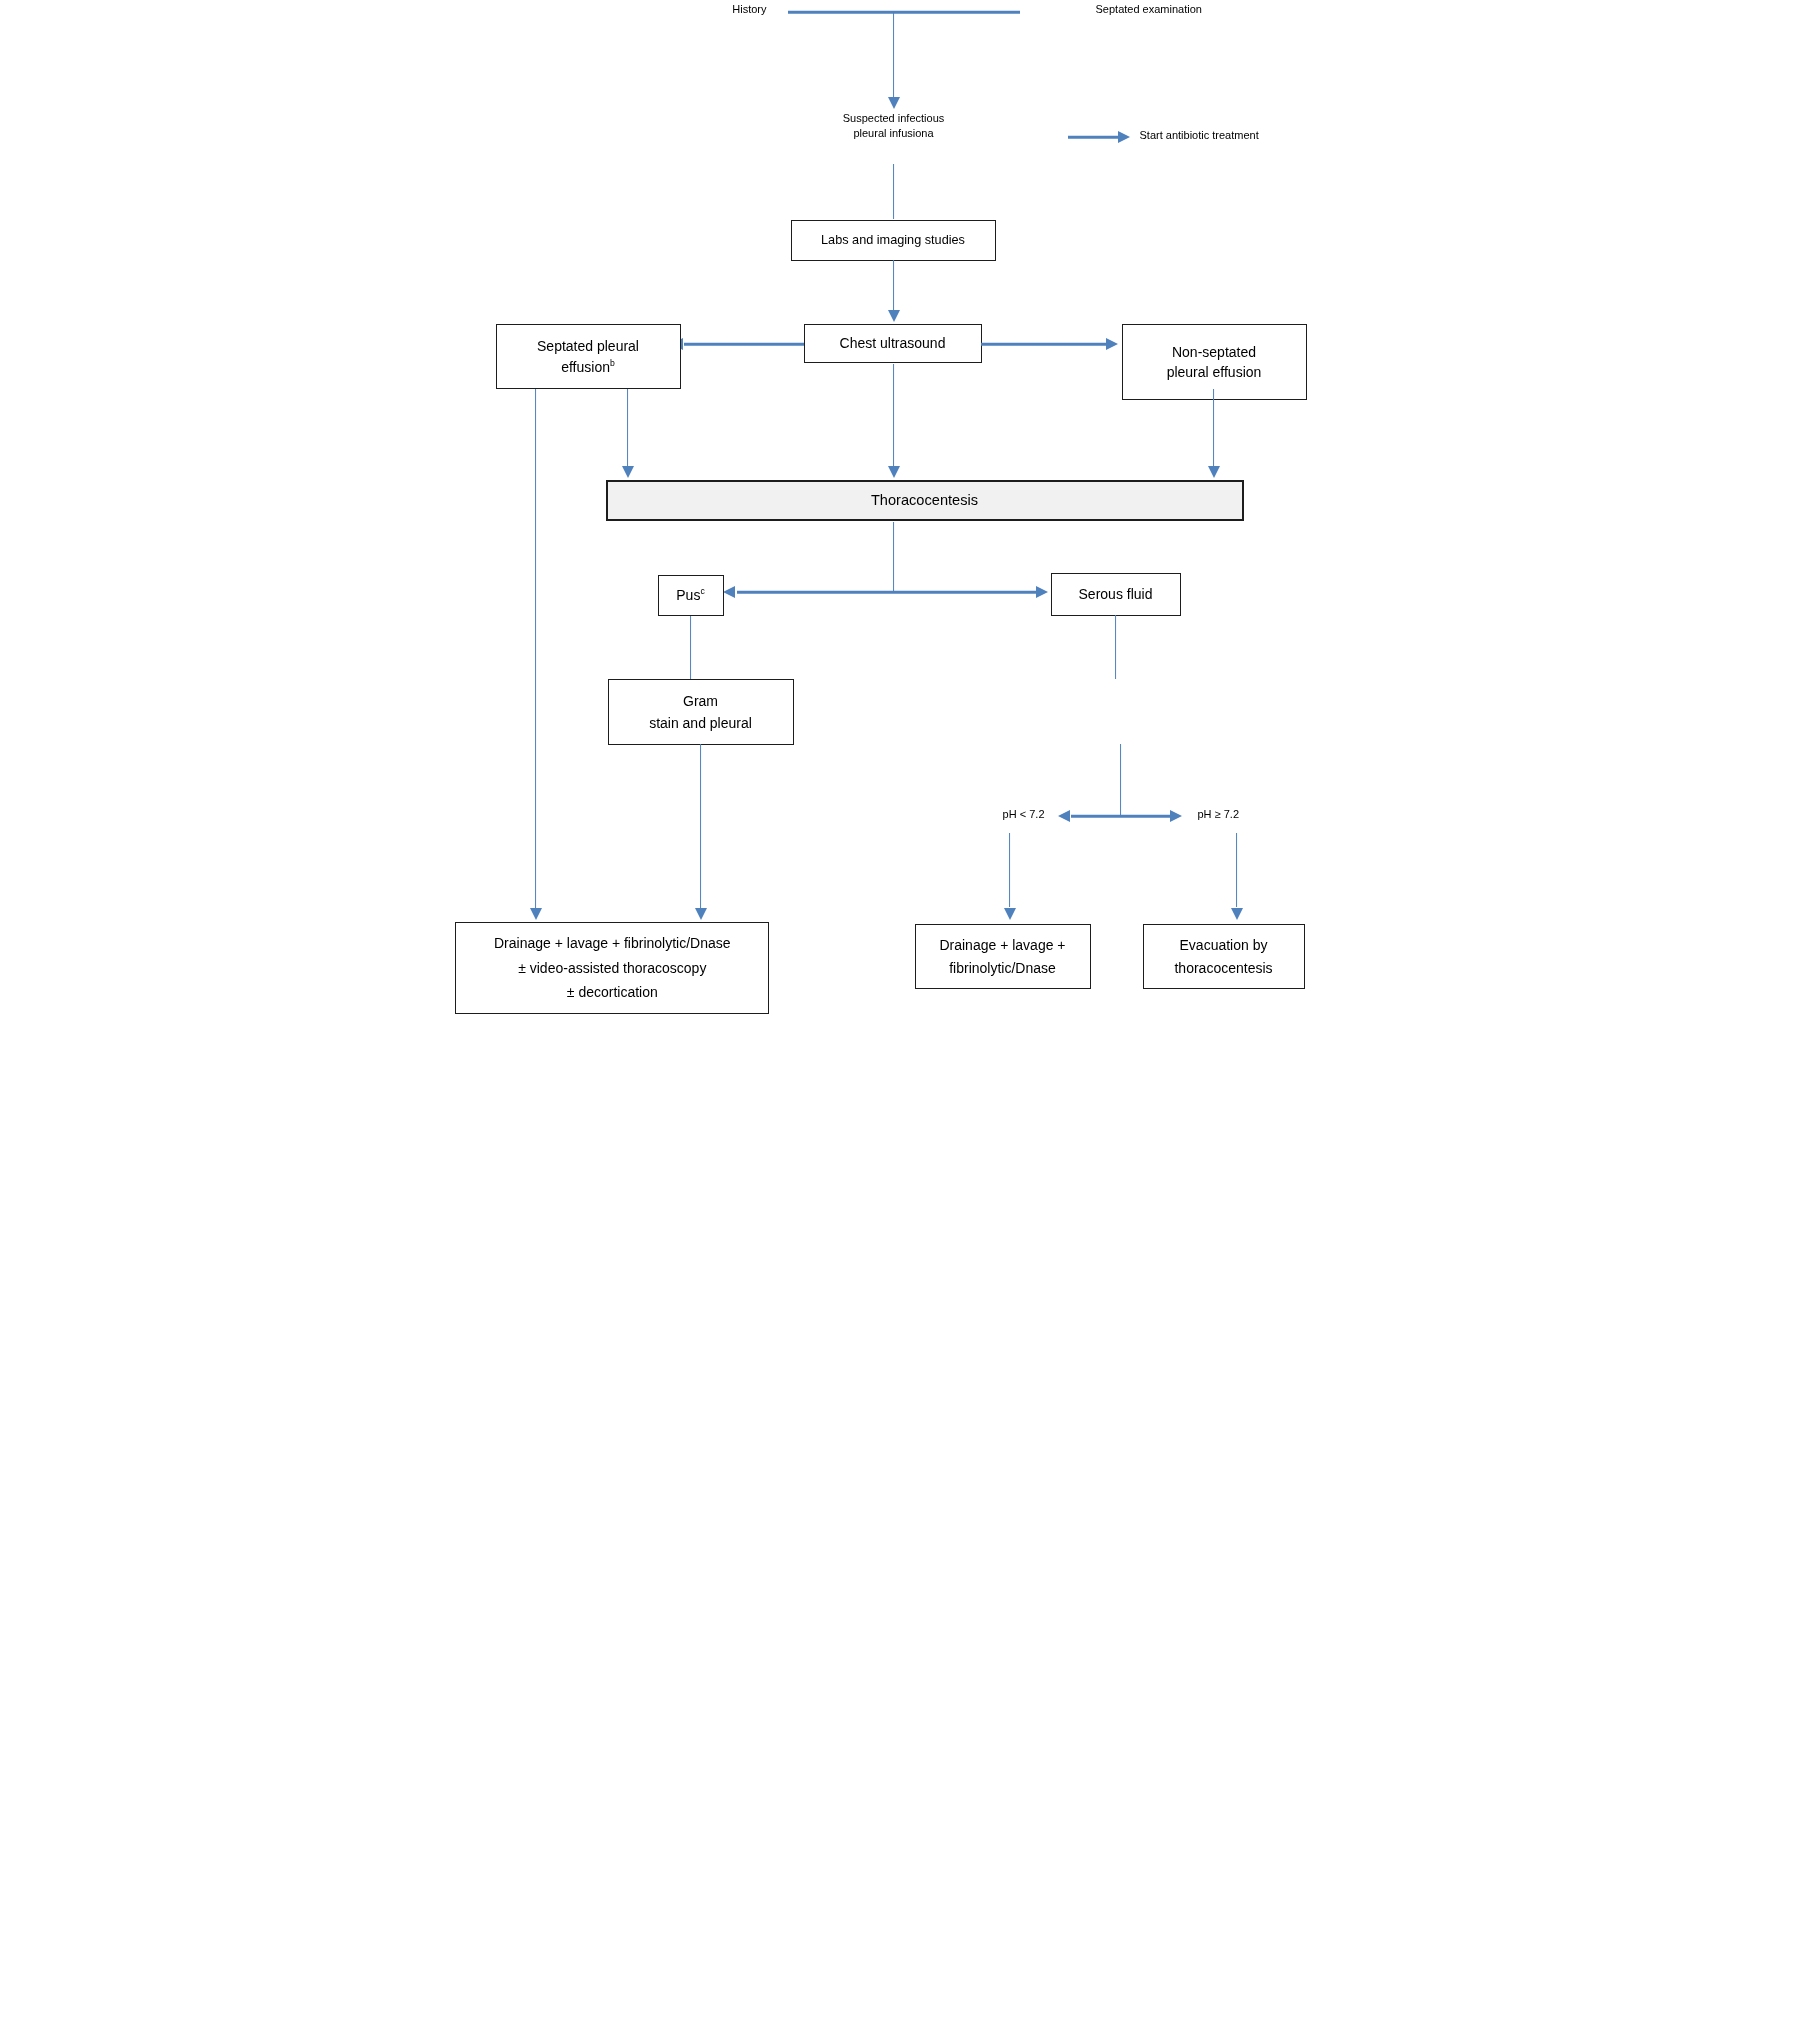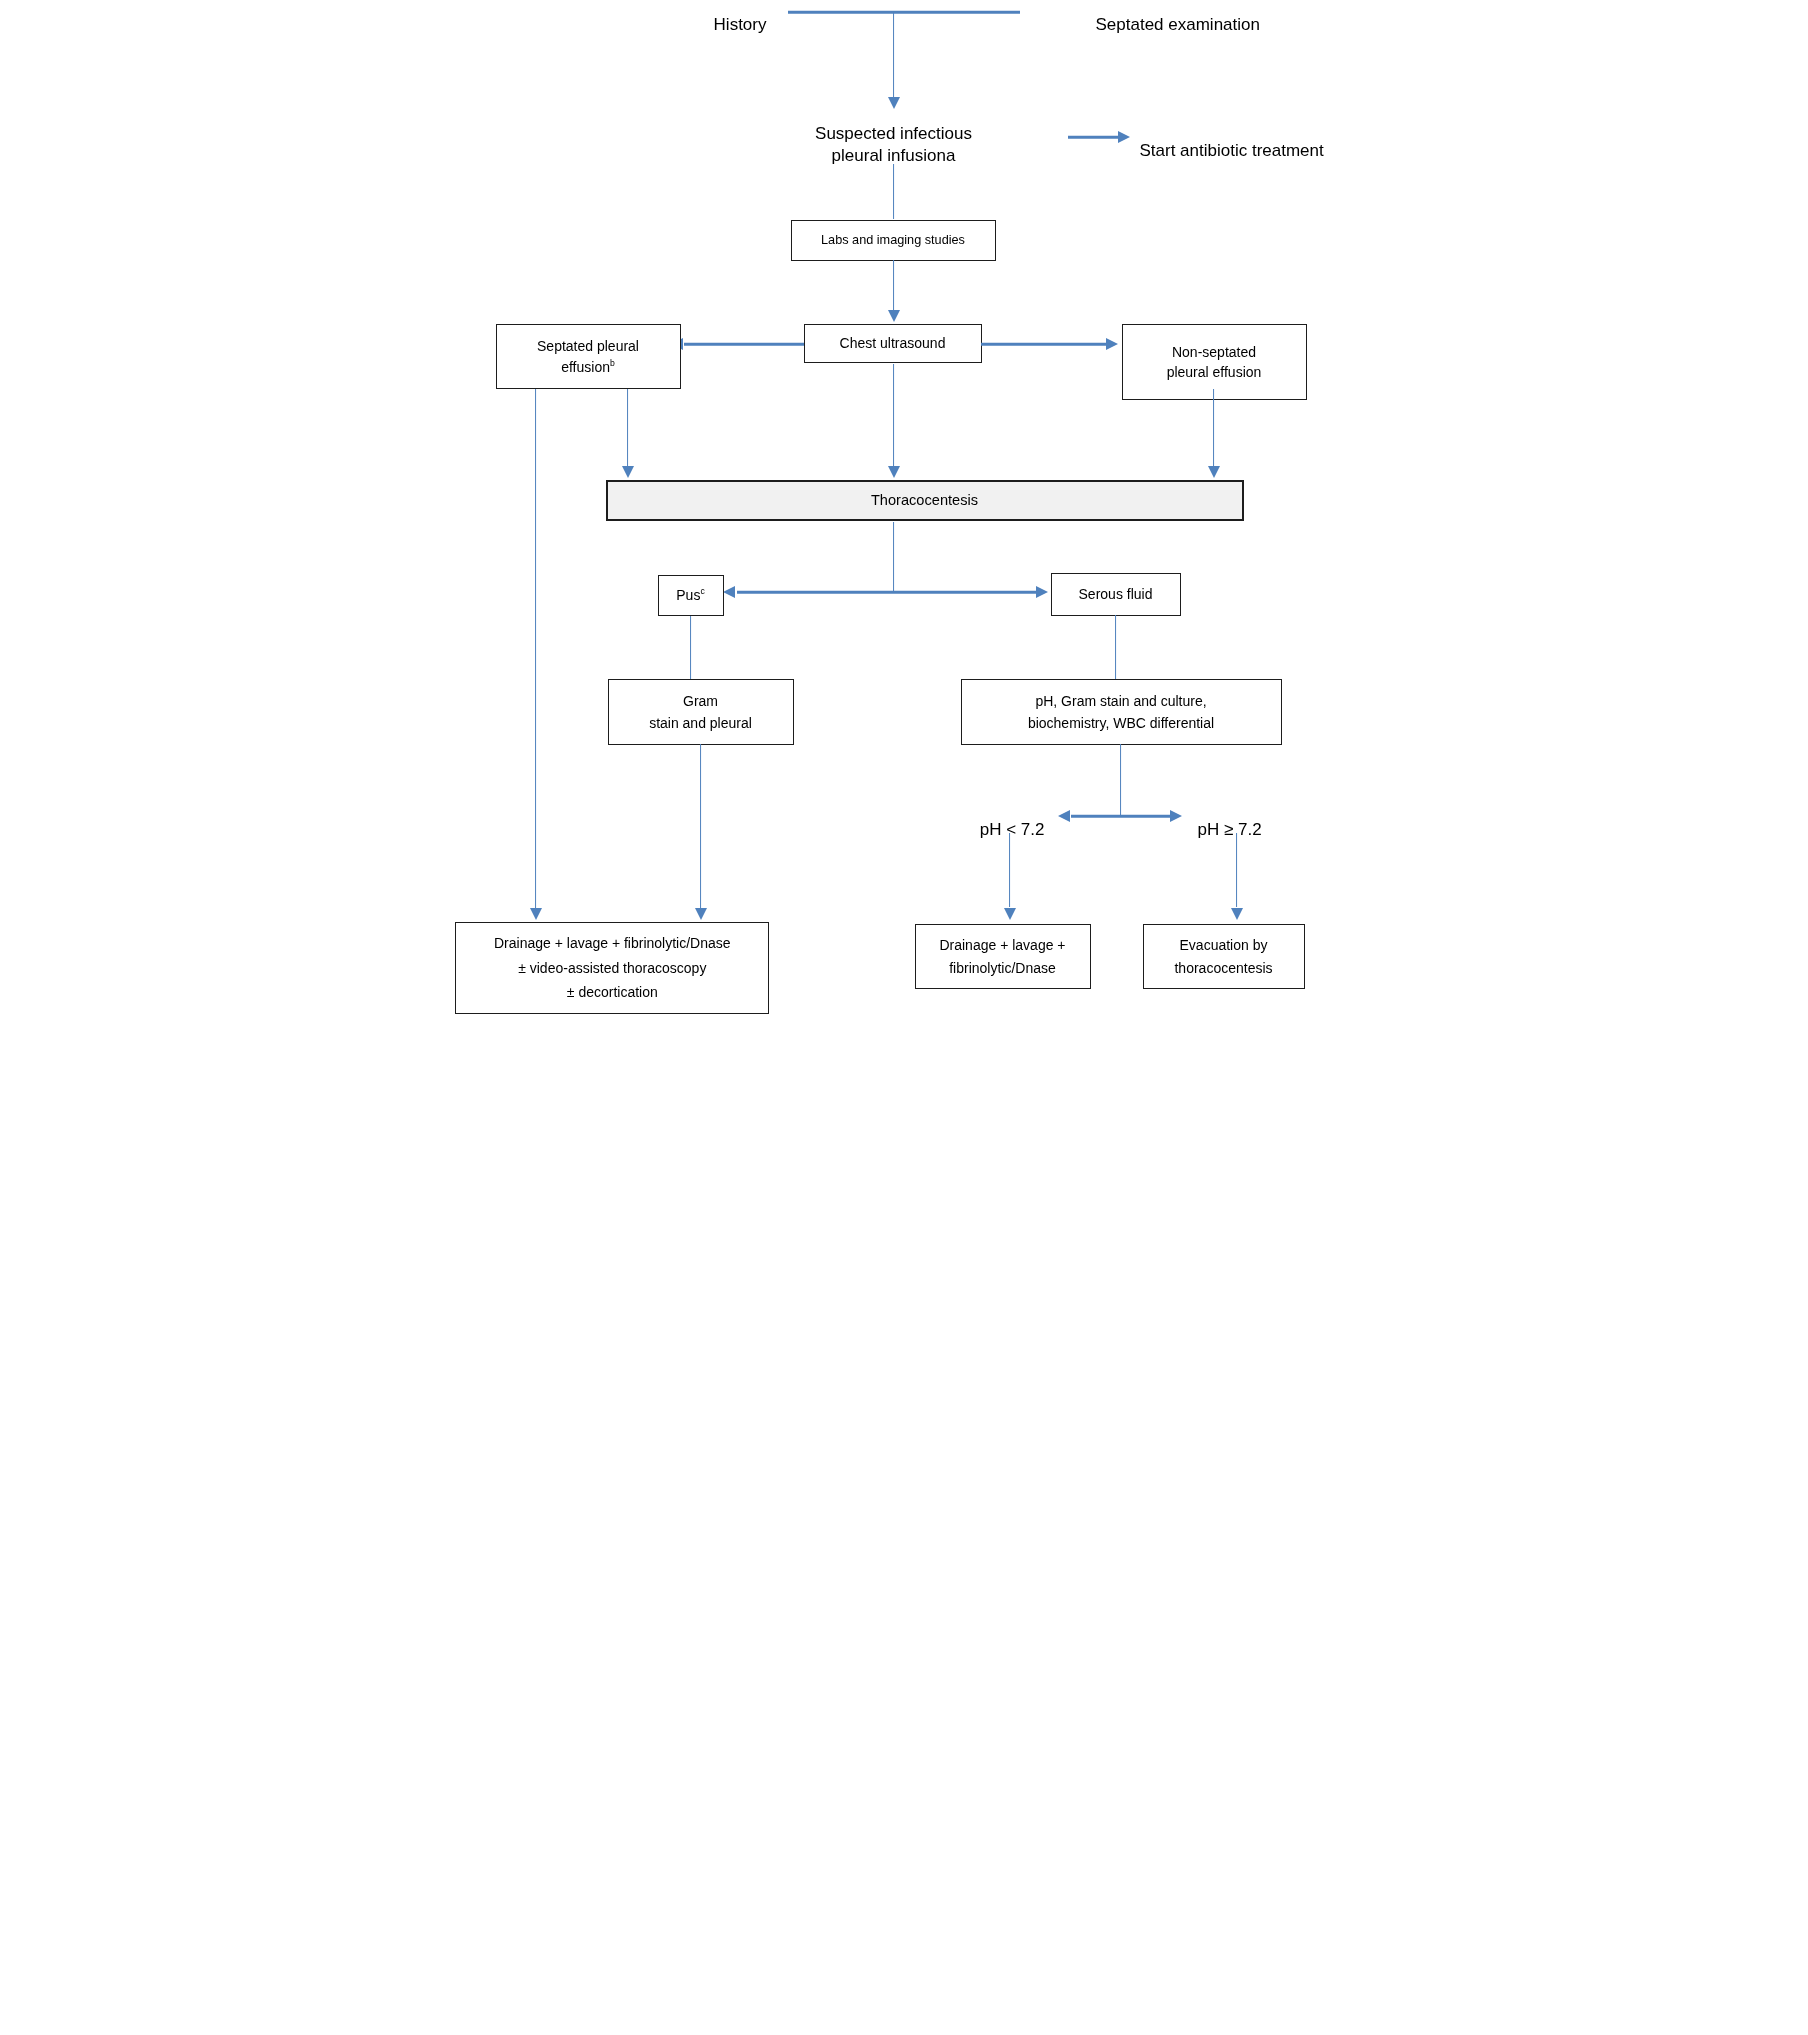--- a/index.html
+++ b/index.html
@@ -26,21 +26,21 @@
     border-top:6.4px solid transparent;border-bottom:6.4px solid transparent;border-right:12.7px solid var(--blue);}
   .ah-right{position:absolute;width:0;height:0;transform:translateY(-50%);
     border-top:6.4px solid transparent;border-bottom:6.4px solid transparent;border-left:12.7px solid var(--blue);}
   
   .node{
     position:absolute;border:1.9px solid var(--border);background:#fff;
     display:flex;flex-direction:column;align-items:center;justify-content:center;
     text-align:center;font-size:14px;line-height:1.45;box-sizing:border-box;
   }
   .node.bar{background:var(--thoraco);border-width:2.5px;font-size:14.6px;}
-  .label{position:absolute;font-size:17px;white-space:nowrap;margin-top:12px;}
+  .label{position:absolute;font-size:11px;white-space:nowrap;}
   sup{font-size:0.62em;vertical-align:super;line-height:0;}
   .center-x{transform:translateX(-50%);text-align:center;white-space:nowrap;}
 </style>
 </head>
 <body>
 
 <div class="stage">
 
   <div class="label" style="left:216px;top:3.2px;width:99px;text-align:right;">History</div>
   <div class="hline" style="left:336px;top:12px;width:232px;"></div>
@@ -122,24 +122,20 @@
 
   <div class="vline" style="left:239px;top:616px;height:63px;"></div>
 
   <div class="node" style="left:156px;top:679px;width:186px;height:66px;line-height:1.6;justify-content:center;">
     <div>Gram</div>
     <div>stain and pleural</div>
   </div>
 
   <div class="vline" style="left:664px;top:615px;height:64px;"></div>
 
-  <div class="node" style="left:509px;top:679px;width:321px;height:66px;line-height:1.6;">
-    <div>pH, Gram stain and culture,</div>
-    <div>biochemistry, WBC differential</div>
-  </div>
 
   <div class="vline" style="left:249px;top:744px;height:164px;"></div>
   <div class="ah-down" style="left:249px;top:908px;"></div>
 
   <div class="vline" style="left:669px;top:744px;height:72px;"></div>
   <div class="hline" style="left:619px;top:816px;width:99px;"></div>
   <div class="ah-left" style="left:606px;top:816px;"></div>
   <div class="ah-right" style="left:718px;top:816px;"></div>
 
   <div class="label" style="left:496px;top:808px;width:97px;text-align:right;">pH &lt; 7.2</div>

